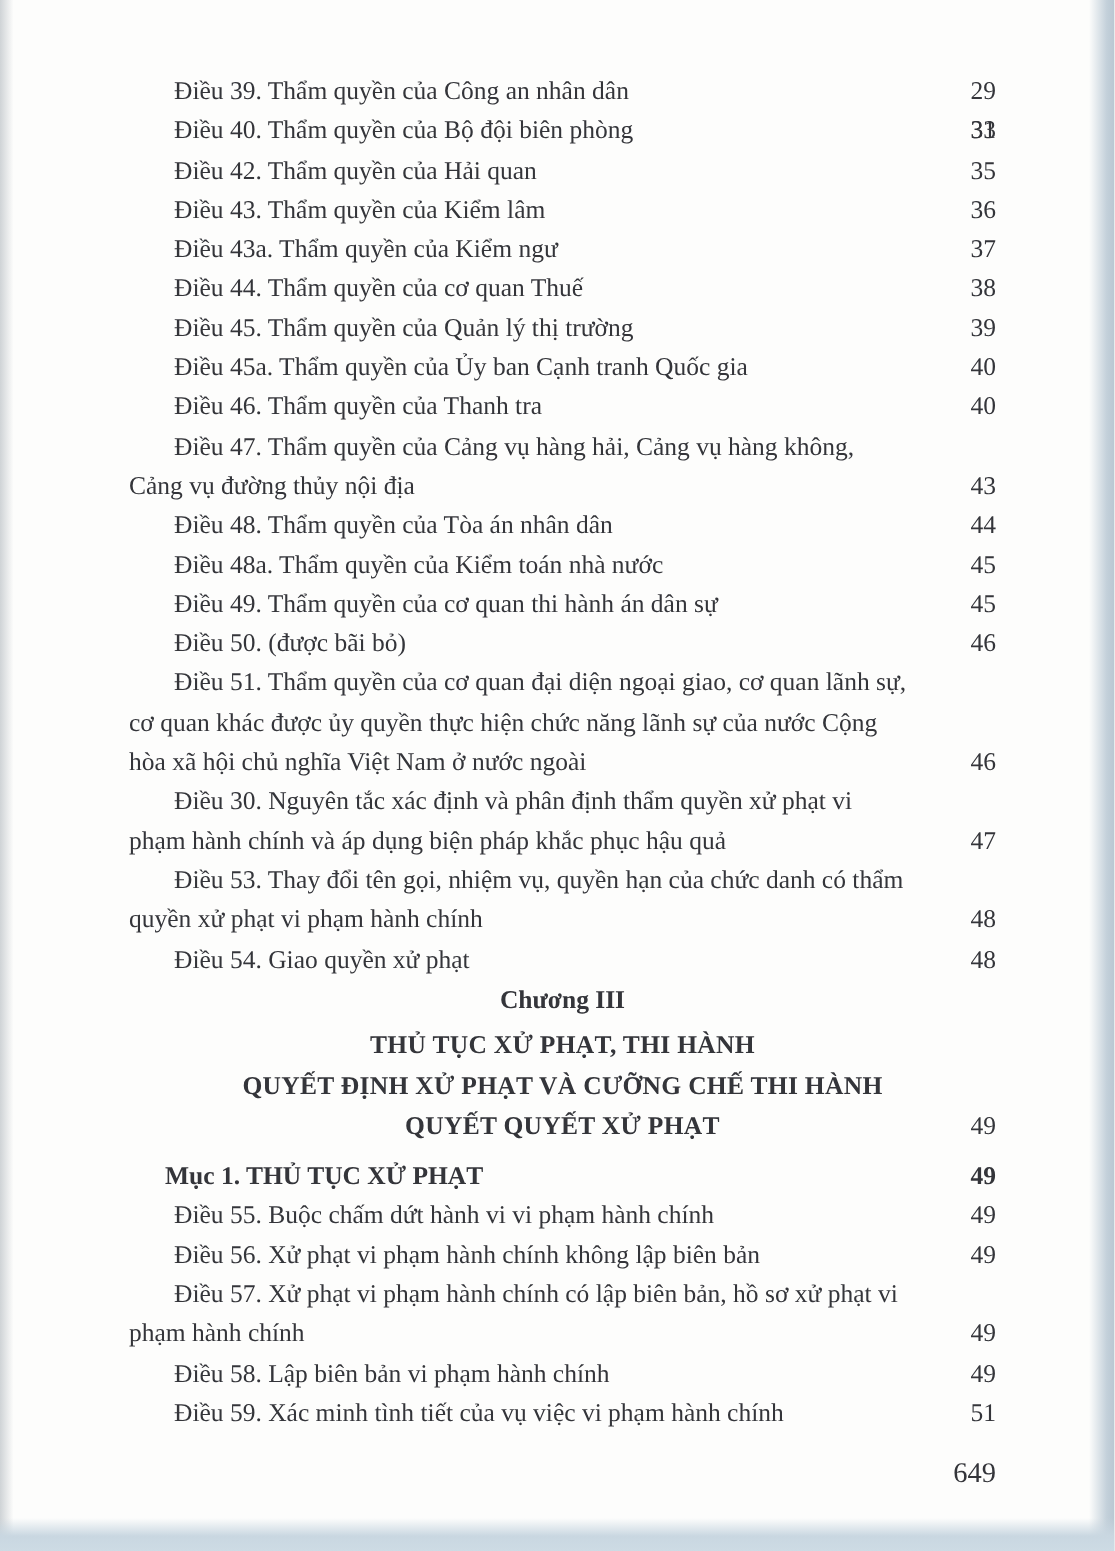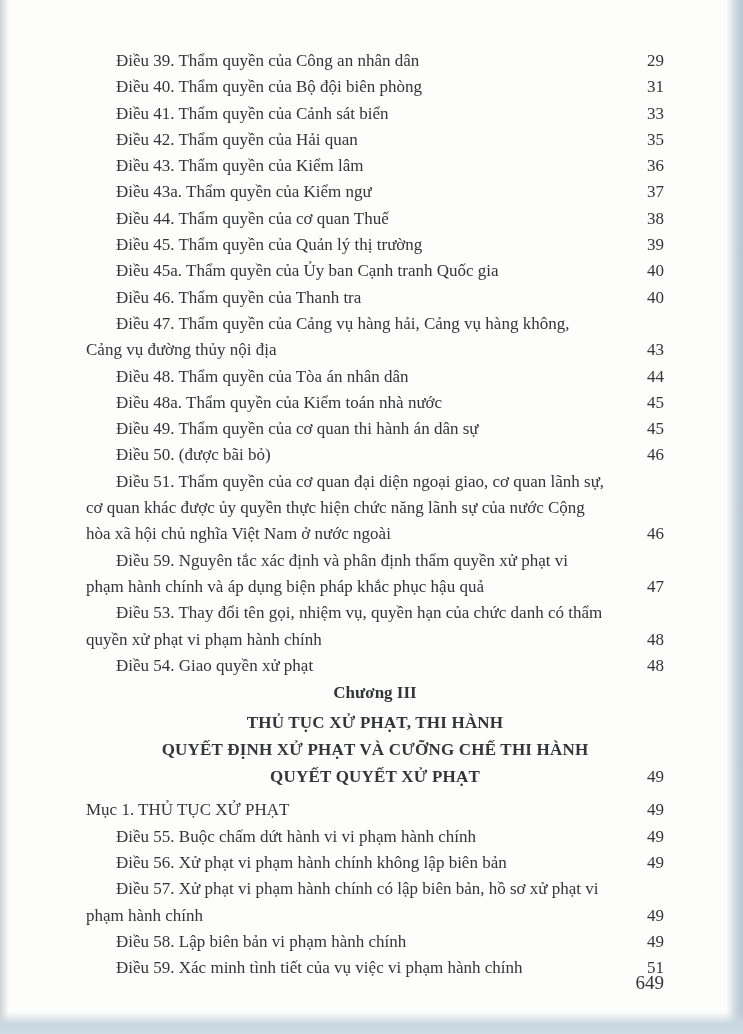--- a/index.html
+++ b/index.html
@@ -48,22 +48,23 @@
   }
   .toc-entry .entry-page {
     position: absolute;
     right: 0;
     bottom: 0;
     width: 56px;
     text-align: right;
     text-indent: 0;
   }
   .section-entry {
-    font-weight: 400;
+    font-weight: 700;
     text-indent: 0;
+    margin-left: 24px;
   }
   .chapter {
     position: relative;
     margin-top: 1px;
     margin-bottom: 7px;
     font-weight: 700;
     text-align: center;
   }
   .chapter-label {
     margin-bottom: 3px;
@@ -99,21 +100,20 @@
     <div>
         <div class="toc-entry">
     <span class="entry-text">Điều 39. Thẩm quyền của Công an nhân dân</span>
     <span class="entry-page">29</span>
   </div>
         <div class="toc-entry">
     <span class="entry-text">Điều 40. Thẩm quyền của Bộ đội biên phòng</span>
     <span class="entry-page">31</span>
   </div>
         <div class="toc-entry">
-    <span class="entry-text">Điều 41. Thẩm quyền của Cảnh sát biển</span>
     <span class="entry-page">33</span>
   </div>
         <div class="toc-entry">
     <span class="entry-text">Điều 42. Thẩm quyền của Hải quan</span>
     <span class="entry-page">35</span>
   </div>
         <div class="toc-entry">
     <span class="entry-text">Điều 43. Thẩm quyền của Kiểm lâm</span>
     <span class="entry-page">36</span>
   </div>
@@ -155,21 +155,21 @@
   </div>
         <div class="toc-entry">
     <span class="entry-text">Điều 50. (được bãi bỏ)</span>
     <span class="entry-page">46</span>
   </div>
         <div class="toc-entry">
     <span class="entry-text">Điều 51. Thẩm quyền của cơ quan đại diện ngoại giao, cơ quan lãnh sự, cơ quan khác được ủy quyền thực hiện chức năng lãnh sự của nước Cộng hòa xã hội chủ nghĩa Việt Nam ở nước ngoài</span>
     <span class="entry-page">46</span>
   </div>
         <div class="toc-entry">
-    <span class="entry-text">Điều 59. Nguyên tắc xác định và phân định thẩm quyền xử phạt vi phạm hành chính và áp dụng biện pháp khắc phục hậu quả</span>
+    <span class="entry-text">Điều 30. Nguyên tắc xác định và phân định thẩm quyền xử phạt vi phạm hành chính và áp dụng biện pháp khắc phục hậu quả</span>
     <span class="entry-page">47</span>
   </div>
         <div class="toc-entry">
     <span class="entry-text">Điều 53. Thay đổi tên gọi, nhiệm vụ, quyền hạn của chức danh có thẩm quyền xử phạt vi phạm hành chính</span>
     <span class="entry-page">48</span>
   </div>
         <div class="toc-entry">
     <span class="entry-text">Điều 54. Giao quyền xử phạt</span>
     <span class="entry-page">48</span>
   </div>

